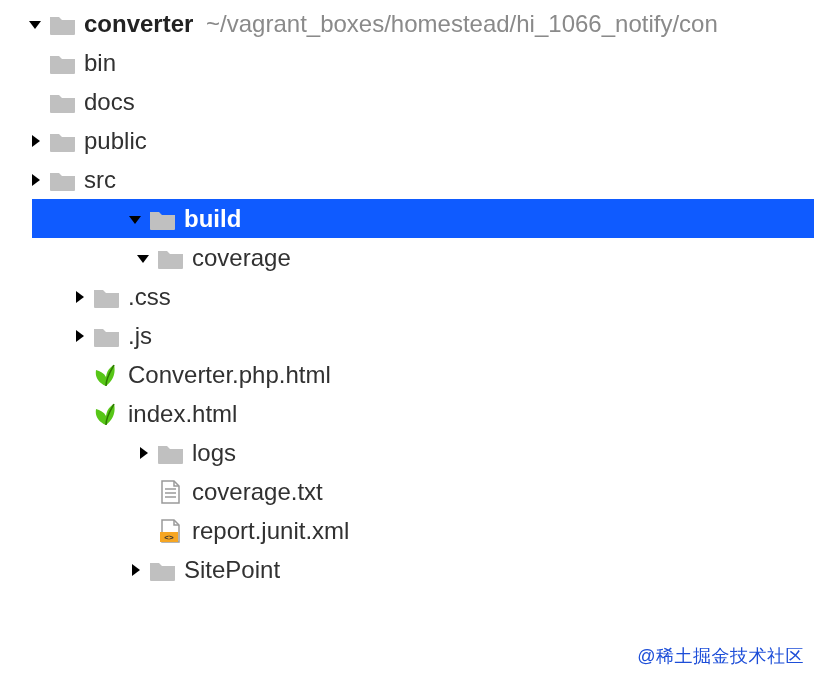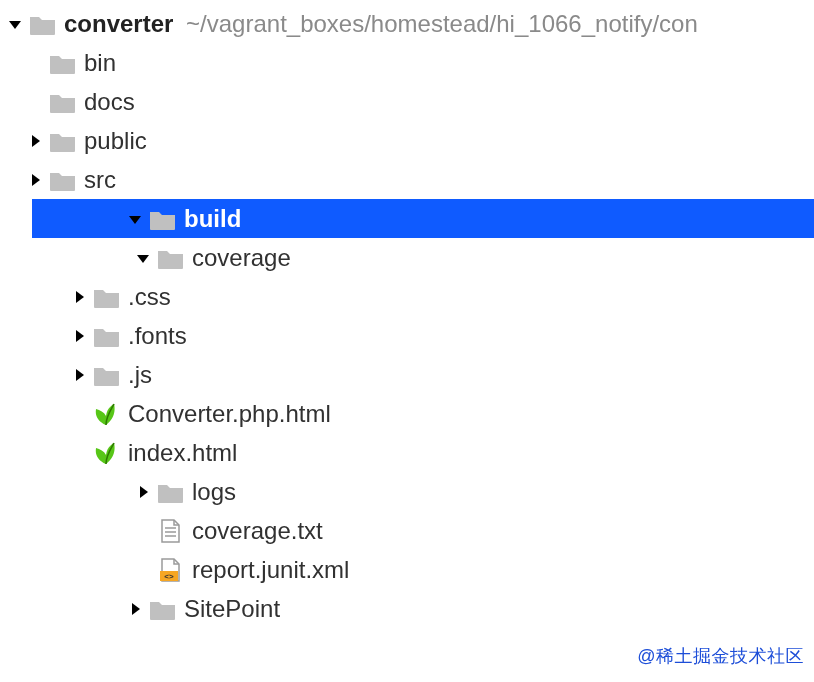--- a/index.html
+++ b/index.html
@@ -17,21 +17,21 @@
   .tree {
     padding-top: 4px;
   }
   .row {
     display: flex;
     align-items: center;
     height: 39px;
     white-space: nowrap;
     user-select: none;
   }
-  .indent-0 { padding-left: 4px; }
+  .indent-0 { padding-left: 24px; }
   .indent-1 { padding-left: 24px; }
   .indent-2 { padding-left: 92px; margin-left: 32px; }
   .indent-3 { padding-left: 132px; }
   .indent-4 { padding-left: 68px; }
 
   .arrow {
     width: 22px;
     display: inline-flex;
     justify-content: center;
     align-items: center;
@@ -238,77 +238,62 @@
     <span class="icon">
       <svg width="29" height="26">
           <use href="#ico-folder"></use>
         </svg>
     </span>
     <span class="label">
       <span class="name">.css</span>
     </span>
   </div>
 
+
   <div class="row indent-4">
     <span class="arrow">
       <svg width="16" height="16">
           <use href="#arrow-right"></use>
         </svg>
     </span>
     <span class="icon">
       <svg width="29" height="26">
           <use href="#ico-folder"></use>
         </svg>
     </span>
     <span class="label">
-      <span class="name">.fonts</span>
+      <span class="name">.js</span>
     </span>
   </div>
 
   <div class="row indent-4">
-    <span class="arrow">
-      <svg width="16" height="16">
-          <use href="#arrow-right"></use>
-        </svg>
-    </span>
-    <span class="icon">
-      <svg width="29" height="26">
-          <use href="#ico-folder"></use>
-        </svg>
-    </span>
-    <span class="label">
-      <span class="name">.js</span>
-    </span>
-  </div>
+    <span class="arrow none">
+      <svg width="16" height="16"></svg>
+    </span>
+    <span class="icon">
+      <svg width="29" height="26">
+          <use href="#ico-html"></use>
+        </svg>
+    </span>
+    <span class="label">
+      <span class="name">Converter.php.html</span>
+    </span>
+  </div>
+
 
   <div class="row indent-4">
     <span class="arrow none">
       <svg width="16" height="16"></svg>
     </span>
     <span class="icon">
       <svg width="29" height="26">
           <use href="#ico-html"></use>
         </svg>
     </span>
     <span class="label">
-      <span class="name">Converter.php.html</span>
-    </span>
-  </div>
-
-
-  <div class="row indent-4">
-    <span class="arrow none">
-      <svg width="16" height="16"></svg>
-    </span>
-    <span class="icon">
-      <svg width="29" height="26">
-          <use href="#ico-html"></use>
-        </svg>
-    </span>
-    <span class="label">
       <span class="name">index.html</span>
     </span>
   </div>
 
   <div class="row indent-3">
     <span class="arrow">
       <svg width="16" height="16">
           <use href="#arrow-right"></use>
         </svg>
     </span>

